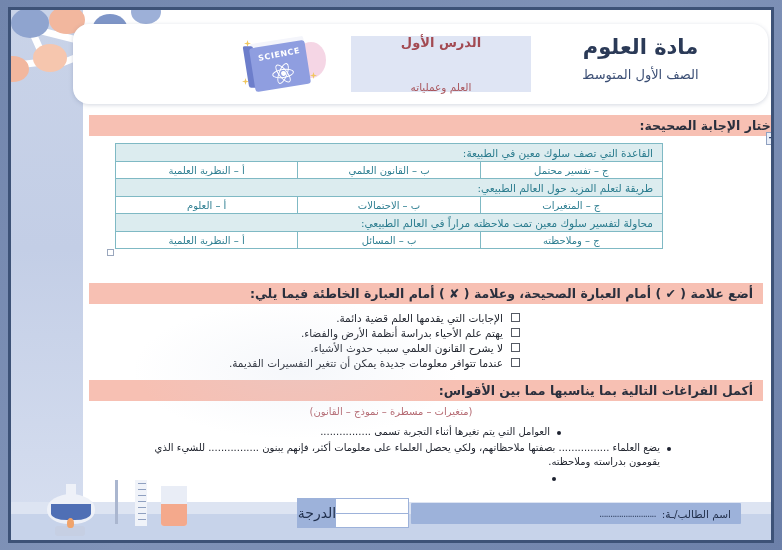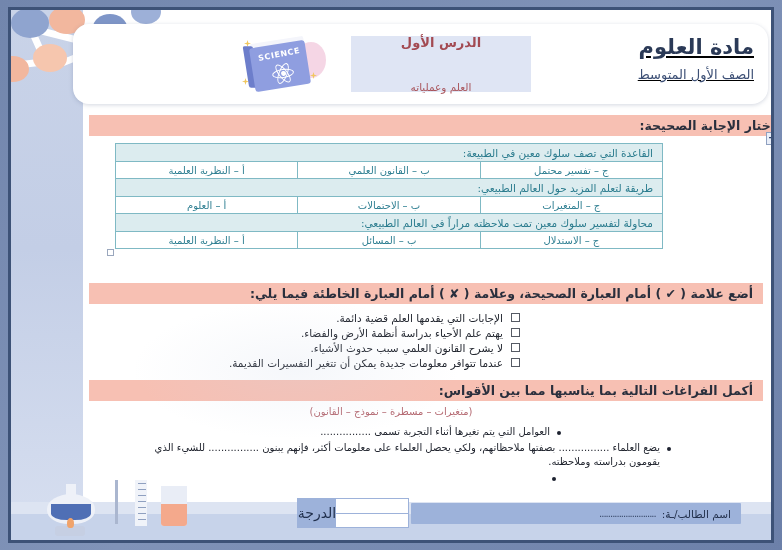--- a/index.html
+++ b/index.html
@@ -62,24 +62,23 @@
   .header-card {
     position: absolute;
     left: 62px; top: 14px;
     width: 695px; height: 80px;
     background: #ffffff;
     border-radius: 16px;
     box-shadow: 0 1px 4px rgba(80,95,130,.25);
   }
   .subject-block {
     position: absolute;
-    right: 14px; top: 8px;
+    right: 20px; top: 8px;
     width: 215px;
-    text-align: right;
-    text-decoration: underline;
+    text-align: center;
   }
   .subject-title {
     font-family: "DejaVu Sans", sans-serif;
     font-size: 21px;
     font-weight: bold;
     color: #2b3a57;
     letter-spacing: 0px;
     line-height: 30px;
   }
   .subject-sub {
@@ -530,21 +529,21 @@
           </tr>
           <tr>
             <td class="opt">ج – المتغيرات</td>
             <td class="opt">ب – الاحتمالات</td>
             <td class="opt">أ – العلوم</td>
           </tr>
           <tr>
             <td class="q" colspan="3">محاولة لتفسير سلوك معين تمت ملاحظته مراراً في العالم الطبيعي:</td>
           </tr>
           <tr>
-            <td class="opt">ج – الاستدلال</td>
+            <td class="opt">ج – وملاحظته</td>
             <td class="opt">ب – المسائل</td>
             <td class="opt">أ – النظرية العلمية</td>
           </tr>
         </tbody>
       </table>
 
       <div class="section-bar" style="left:78px; top:273px; width:674px;">
         <span>أضع علامة ( ✔ ) أمام العبارة الصحيحة، وعلامة ( ✘ ) أمام العبارة الخاطئة فيما يلي:</span>
       </div>
 

